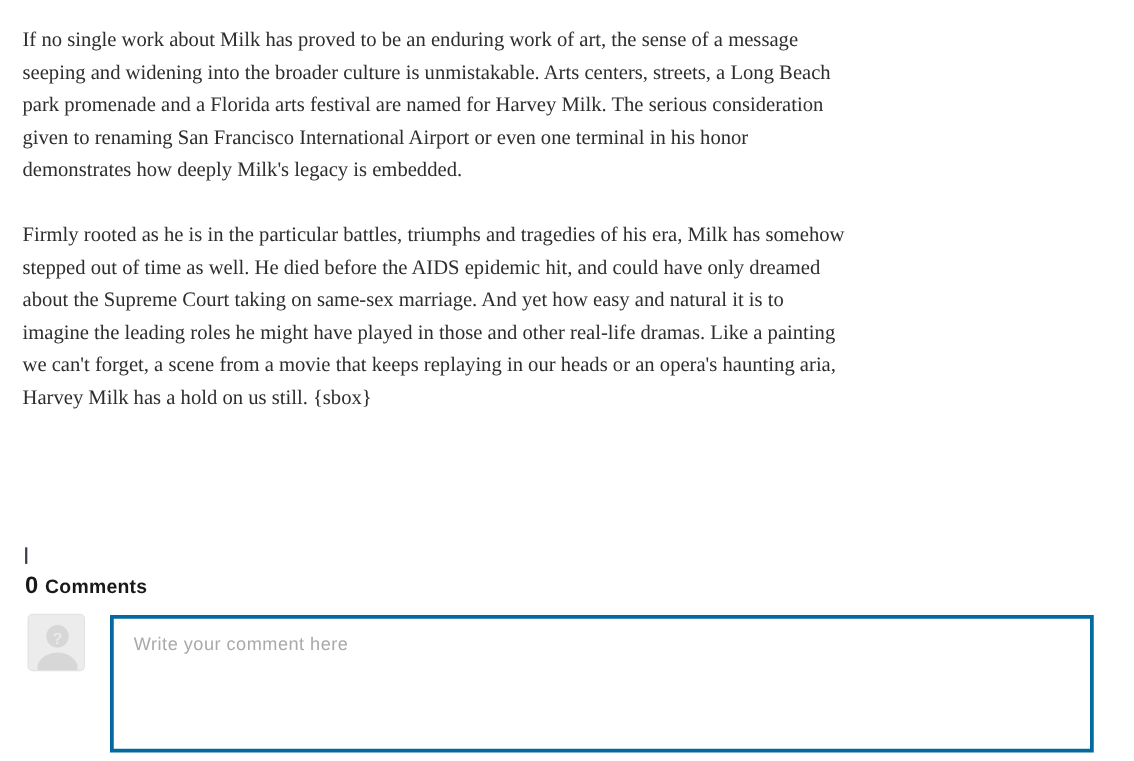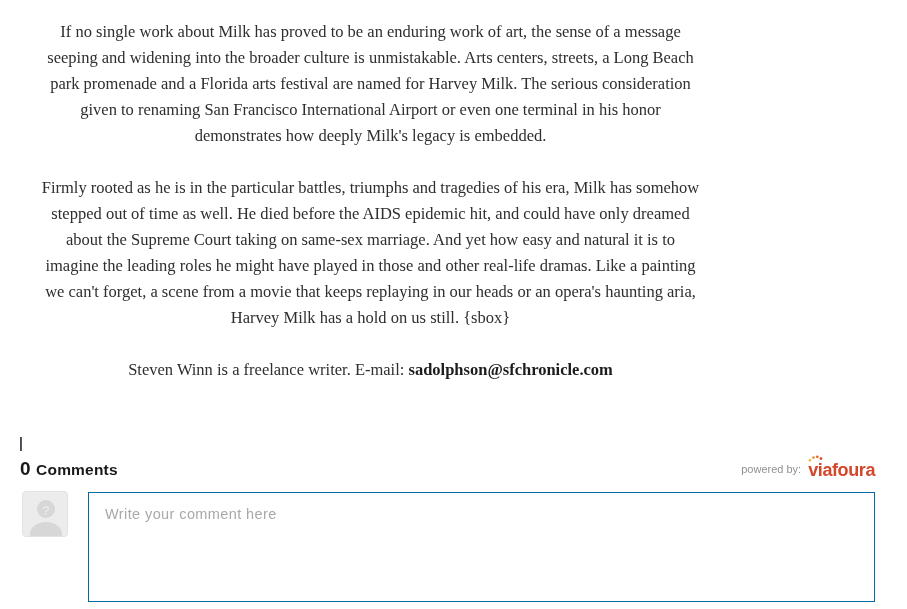--- a/index.html
+++ b/index.html
@@ -12,21 +12,20 @@
     overflow: hidden;
     font-family: "Liberation Sans", sans-serif;
   }
 
   
   .article {
     position: absolute;
     left: 18px;
     top: 19px;
     width: 705px;
-    text-align: center;
   }
   .para {
     white-space: pre-line;
     font-family: "Liberation Serif", serif;
     font-size: 16.5px;
     line-height: 26px;
     color: #2e2e2e;
     margin: 0 0 26px 0;
   }
   .byline {
@@ -121,21 +120,21 @@
     background: #ececec;
     border: 1px solid #e2e2e2;
     overflow: hidden;
   }
   .comment-input {
     position: absolute;
     left: 66px;
     top: 1px;
     width: 787px;
     height: 110px;
-    border: 1px solid #0369a1;
+    border: 3px solid #0369a1;
     background: #ffffff;
     resize: none;
     outline: none;
     padding: 13px 16px;
     font-family: "Liberation Sans", sans-serif;
     font-size: 14.5px;
     letter-spacing: 0.4px;
     color: #444444;
   }
   .comment-input::placeholder {
@@ -153,42 +152,29 @@
 seeping and widening into the broader culture is unmistakable. Arts centers, streets, a Long Beach
 park promenade and a Florida arts festival are named for Harvey Milk. The serious consideration
 given to renaming San Francisco International Airport or even one terminal in his honor
 demonstrates how deeply Milk's legacy is embedded.</p>
     <p class="para">Firmly rooted as he is in the particular battles, triumphs and tragedies of his era, Milk has somehow
 stepped out of time as well. He died before the AIDS epidemic hit, and could have only dreamed
 about the Supreme Court taking on same-sex marriage. And yet how easy and natural it is to
 imagine the leading roles he might have played in those and other real-life dramas. Like a painting
 we can't forget, a scene from a movie that keeps replaying in our heads or an opera's haunting aria,
 Harvey Milk has a hold on us still. {sbox}</p>
-    <p class="byline"><span>Steven Winn is a freelance writer. E-mail: </span><a class="email" href="#">sadolphson@sfchronicle.com</a></p>
   </article>
 
   <div class="cursor-bar">|</div>
 
   <div class="comments-header">
     <h2 class="comments-title">
       <span class="comments-count">0</span>
       <span class="comments-label">Comments</span>
     </h2>
-    <div class="powered">
-      <span class="powered-label">powered by:</span>
-      <span class="vf-logo">
-        <svg class="vf-dots" width="15" height="7" viewBox="0 0 15 7">
-          <circle cx="2" cy="5.2" r="1.3" fill="#f2b234"></circle>
-          <circle cx="5.5" cy="2.6" r="1.3" fill="#ef8e2c"></circle>
-          <circle cx="9.3" cy="1.8" r="1.4" fill="#e66a27"></circle>
-          <circle cx="13" cy="3.6" r="1.4" fill="#da4a23"></circle>
-        </svg>
-        <span class="vf-word">viafoura</span>
-      </span>
-    </div>
   </div>
 
   <div class="compose">
     <div class="avatar">
       <svg width="46" height="46" viewBox="0 0 46 46">
         <rect width="46" height="46" fill="#ececec"></rect>
         <circle cx="23" cy="17" r="9" fill="#d7d7d7"></circle>
         <ellipse cx="23" cy="42" rx="16" ry="12" fill="#d7d7d7"></ellipse>
         <text x="23" y="23" text-anchor="middle" font-family="Liberation Sans, sans-serif" font-size="13" font-weight="bold" fill="#e9e9e9">?</text>
       </svg>

